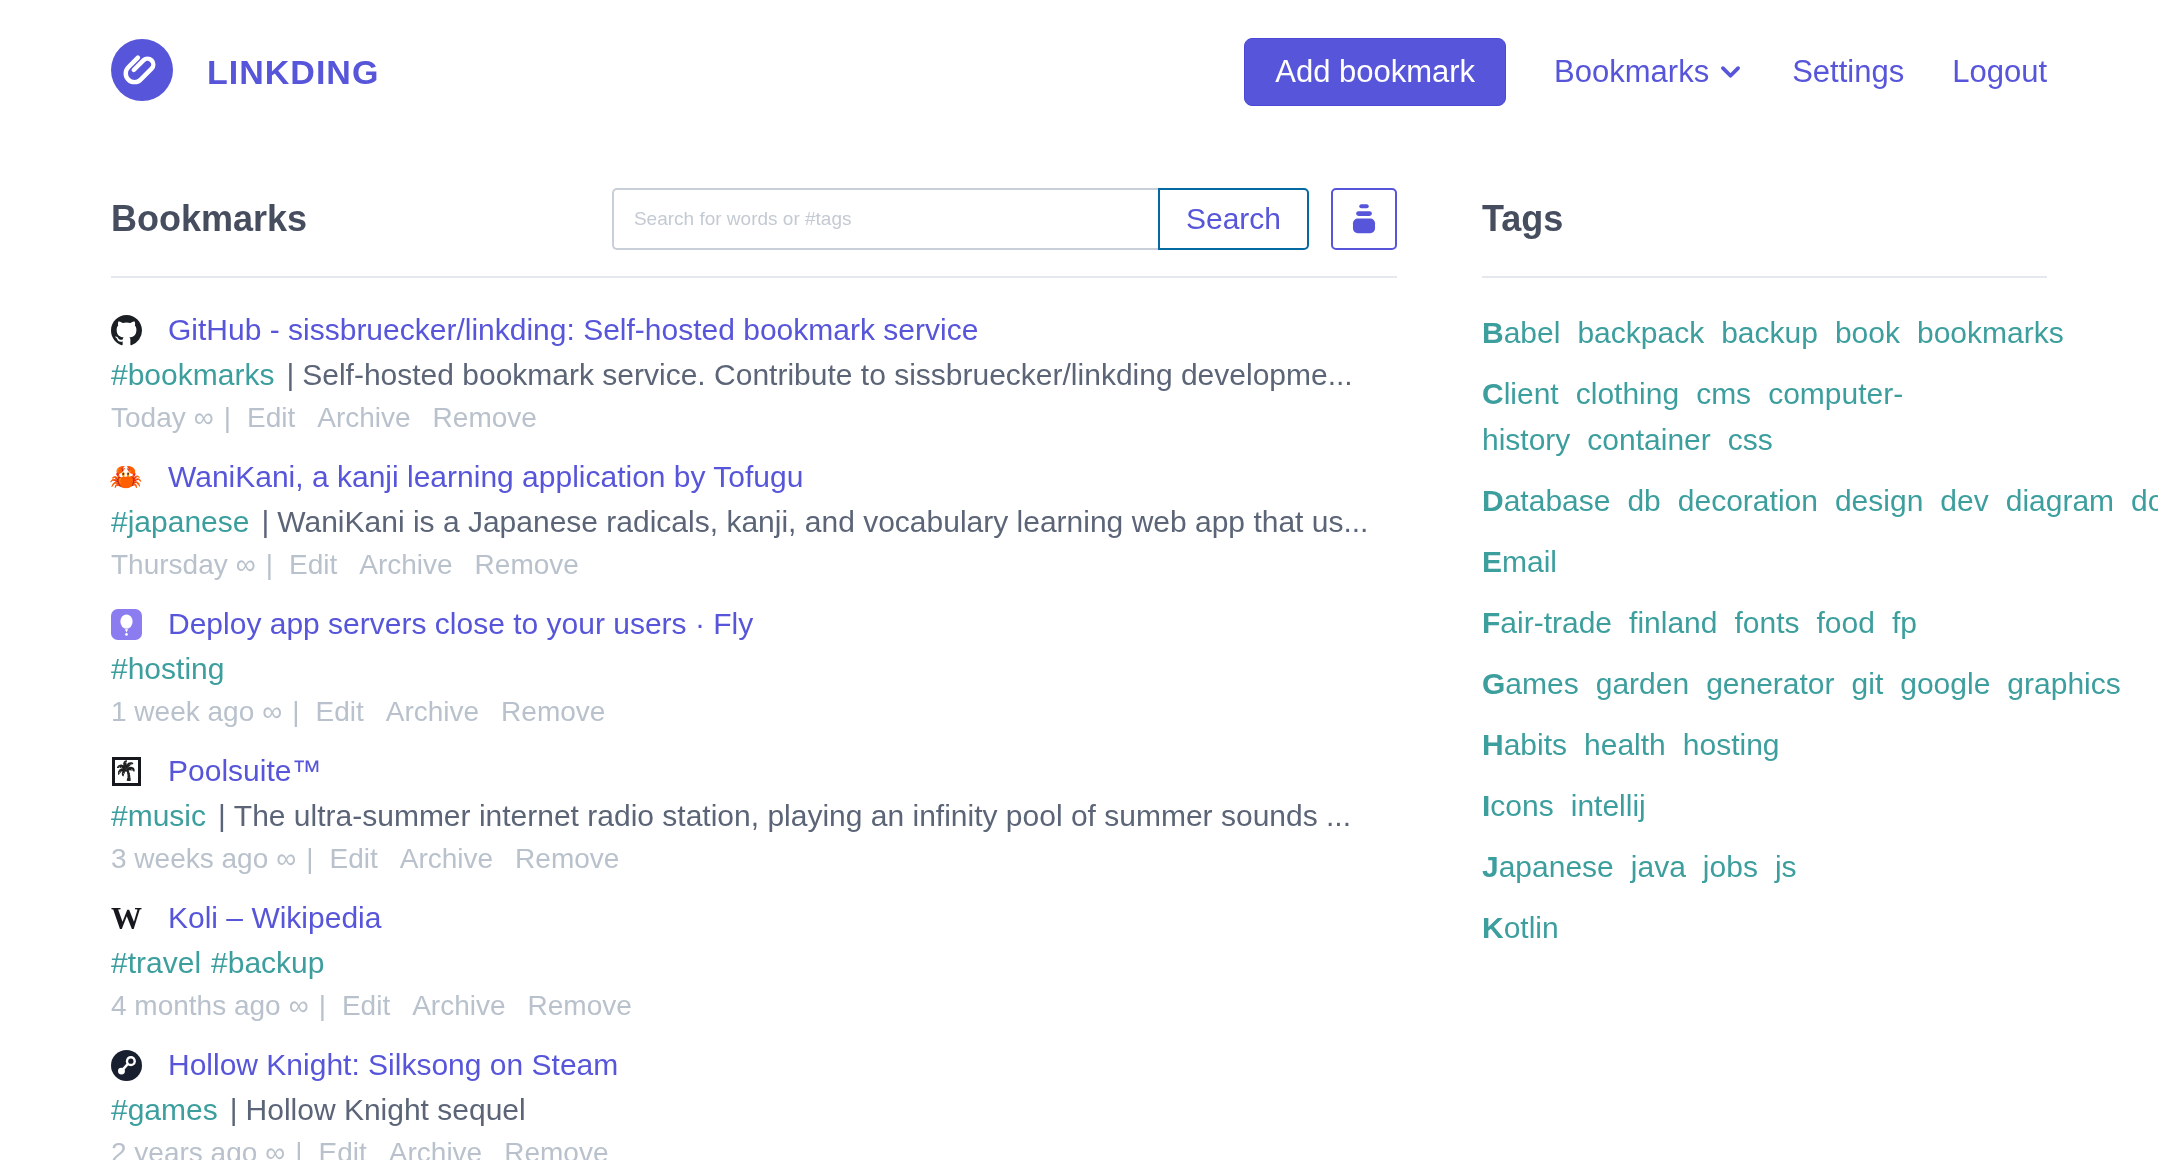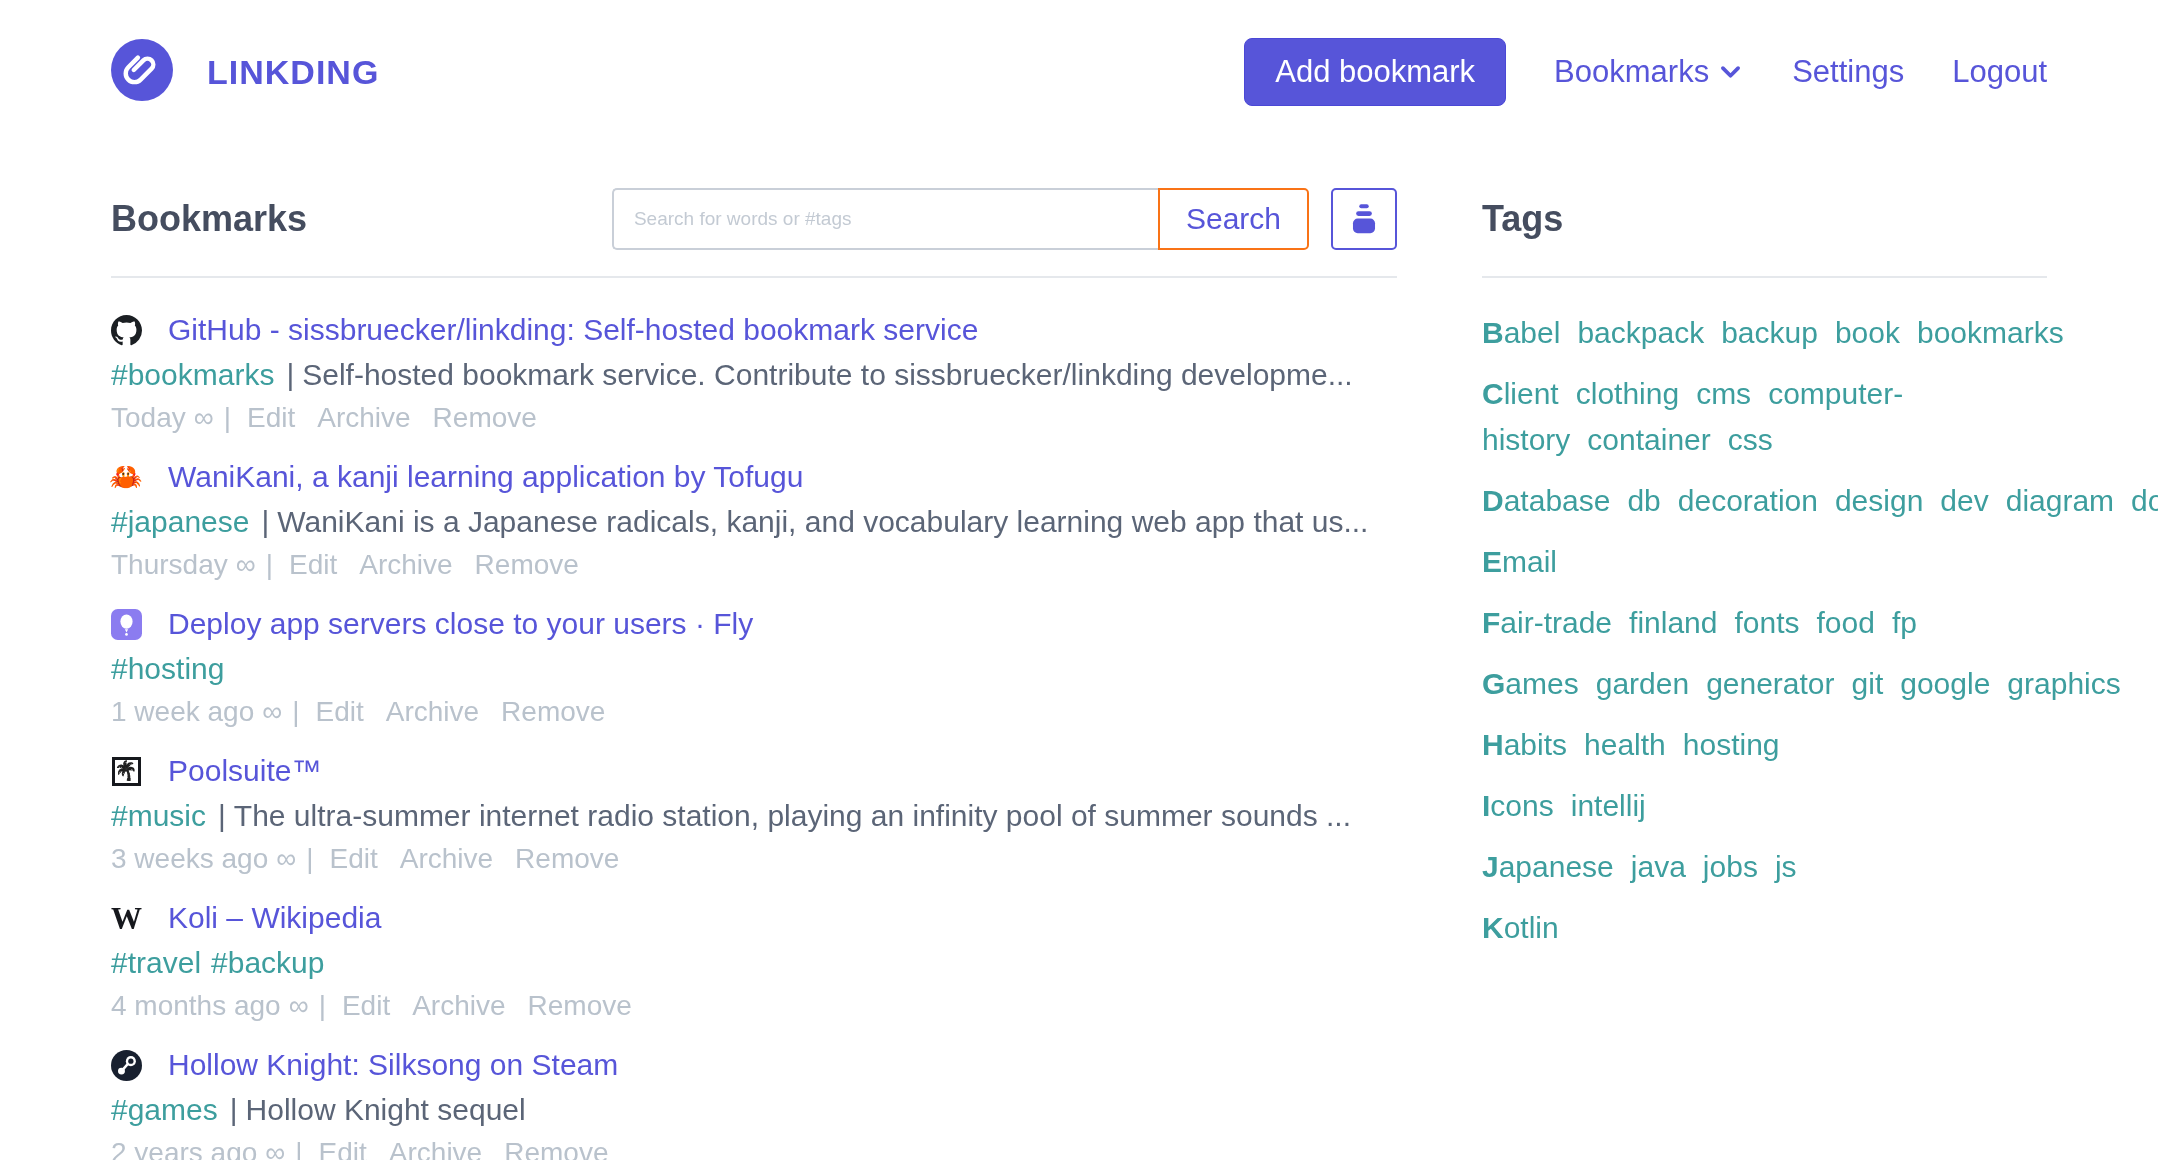--- a/index.html
+++ b/index.html
@@ -25,21 +25,21 @@
   .section-head { display:flex; align-items:center; justify-content:space-between; }
   h2.section-title { font-size:36px; font-weight:bold; color:#454d5f; }
   .rule { border:none; border-top:2px solid #e5e8ec; margin-top:26px; }
 
   
   .search-group { display:flex; align-items:center; }
   .search-input { width:546px; height:62px; border:2px solid #c9cfd8; border-right:none;
                   border-radius:5px 0 0 5px; font-size:19px; padding:0 20px; color:#50596c;
                   font-family:inherit; outline:none; }
   .search-input::placeholder { color:#c3cad3; }
-  .search-btn { height:62px; padding:0 26px; background:#fff; border:2px solid #f97316;
+  .search-btn { height:62px; padding:0 26px; background:#fff; border:2px solid #0369a1;
                 color:#5755d9; font-size:30px; border-radius:0 5px 5px 0; font-family:inherit; cursor:pointer; }
   .archive-btn { height:62px; width:66px; margin-left:22px; background:#fff; border:2px solid #5755d9;
                  border-radius:5px; display:flex; align-items:center; justify-content:center; cursor:pointer; }
 
   
   .bm-list { margin-top:30px; }
   .bm-item { margin-bottom:17px; }
   .bm-title-row { font-size:30px; line-height:44px; display:flex; align-items:center; gap:26px; }
   .bm-title { color:#5755d9; }
   .favicon { width:31px; height:31px; display:inline-flex; align-items:center; justify-content:center; flex:0 0 auto; }

